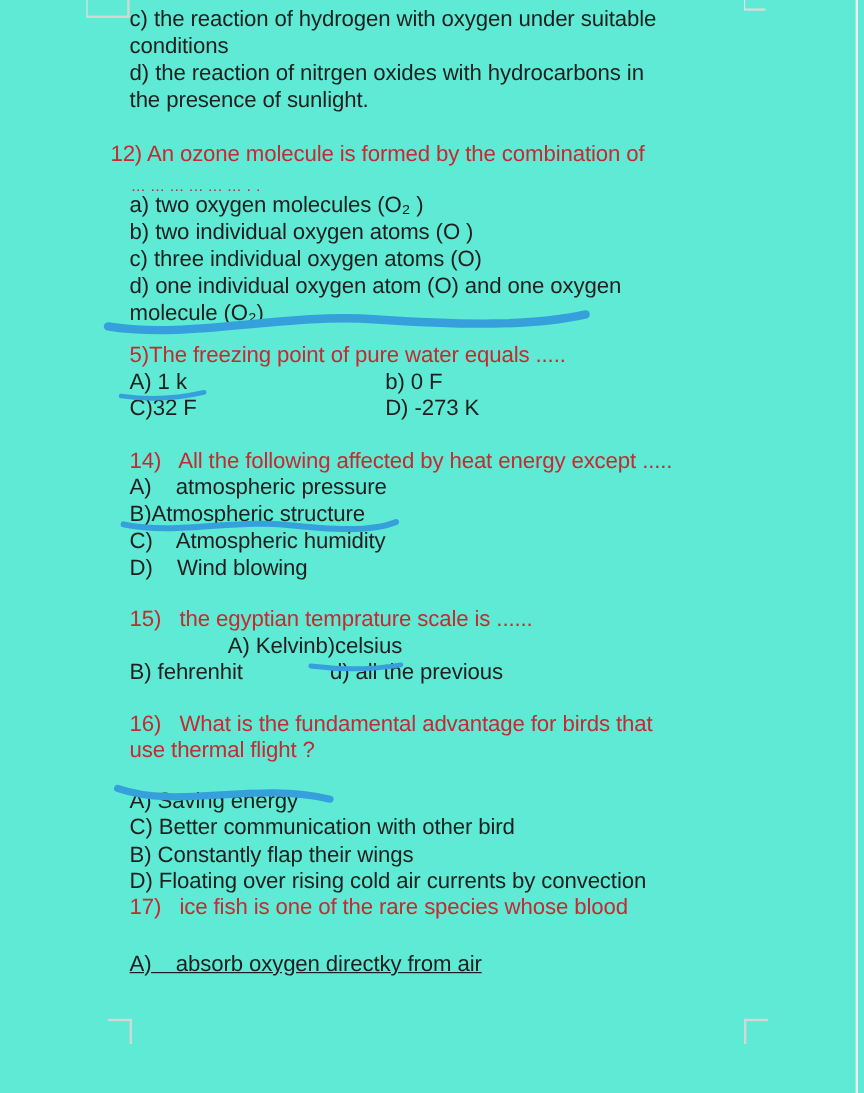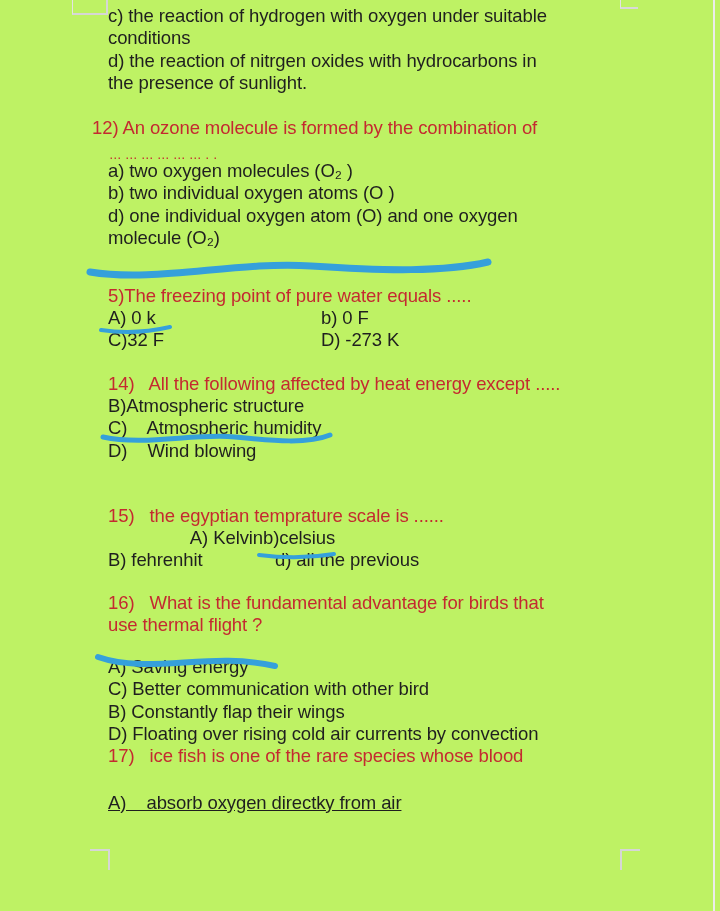--- a/index.html
+++ b/index.html
@@ -1,21 +1,21 @@
 <!DOCTYPE html>
 <html><head>
 <meta charset="utf-8">
 <style>
   html,body{margin:0;padding:0;}
   body{
     width:720px;height:911px;background:#ffffff;position:relative;overflow:hidden;
     font-family:"Liberation Sans","DejaVu Sans",sans-serif;
     color:#1f1f1f;
   }
-  .page{position:absolute;inset:0;background:#bef264;}
+  .page{position:absolute;inset:0;background:#5eead4;}
   .block{position:absolute;font-size:18.5px;line-height:22.4px;letter-spacing:-0.1px;}
   .line{white-space:pre;}
   .red{color:#c42a30;}
   .dots{font-size:9px;font-weight:bold;letter-spacing:1.5px;color:#c42a30;}
   .row{white-space:pre;}
   .col1-213{display:inline-block;width:213px;white-space:pre;}
   .col1-155{display:inline-block;width:155px;white-space:pre;text-align:right;}
   .col1-167{display:inline-block;width:167px;white-space:pre;}
   .marker{position:absolute;pointer-events:none;}
   .marker path{fill:none;stroke:#35a0db;stroke-linecap:round;}
@@ -44,42 +44,44 @@
     <div class="line">the presence of sunlight.</div>
   </div>
 
   <div class="block red" style="left:92px;top:117px;">
     <div class="line">12) An ozone molecule is formed by the combination of</div>
   </div>
   <div class="block dots" style="left:110px;top:145px;">... ... ... ... ... ... . .</div>
   <div class="block" style="left:108px;top:160px;">
     <div class="line">a) two oxygen molecules (O₂ )</div>
     <div class="line">b) two individual oxygen atoms (O )</div>
+    <div class="line">c) three individual oxygen atoms (O)</div>
     <div class="line">d) one individual oxygen atom (O) and one oxygen</div>
     <div class="line">molecule (O₂)</div>
   </div>
   <svg class="marker" style="left:86px;top:254px;" width="408" height="32" viewBox="0 0 408 32">
     <path d="M4,18 C70,29 150,7 225,12 C300,17 358,18 402,8" stroke-width="7"></path>
   </svg>
 
   <div class="block red" style="left:108px;top:285px;">
     <div class="line">5)The freezing point of pure water equals .....</div>
   </div>
   <div class="block" style="left:108px;top:307px;">
-    <div class="row"><span class="col1-213">A) 0 k</span><span>b) 0 F</span></div>
+    <div class="row"><span class="col1-213">A) 1 k</span><span>b) 0 F</span></div>
     <div class="row"><span class="col1-213">C)32 F</span><span>D) -273 K</span></div>
   </div>
   <svg class="marker" style="left:98px;top:322px;" width="76" height="15" viewBox="0 0 76 15">
     <path d="M3,8 Q37,13 72,5" stroke-width="4"></path>
   </svg>
 
   <div class="block red" style="left:108px;top:373px;">
     <div class="line">14)   All the following affected by heat energy except .....</div>
   </div>
   <div class="block" style="left:108px;top:395px;">
+    <div class="line">A)    atmospheric pressure</div>
     <div class="line">B)Atmospheric structure</div>
     <div class="line">C)    Atmospheric humidity</div>
     <div class="line">D)    Wind blowing</div>
   </div>
   <svg class="marker" style="left:100px;top:428px;" width="234" height="22" viewBox="0 0 234 22">
     <path d="M3,9 C45,18 95,5 135,9 S208,16 230,7" stroke-width="5"></path>
   </svg>
 
   <div class="block red" style="left:108px;top:505px;">
     <div class="line">15)   the egyptian temprature scale is ......</div>

